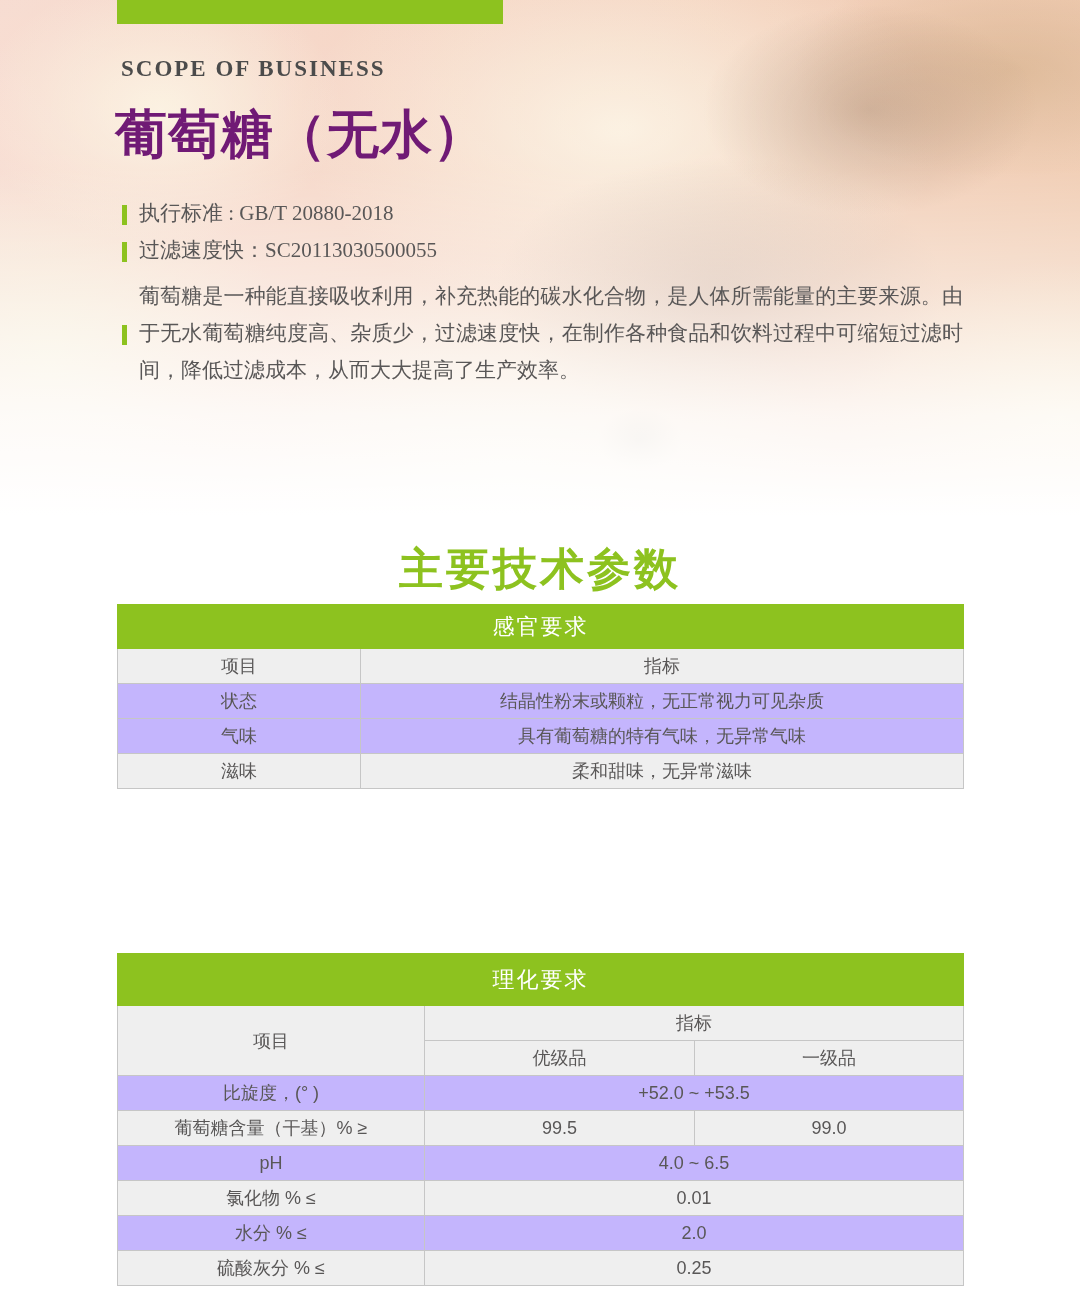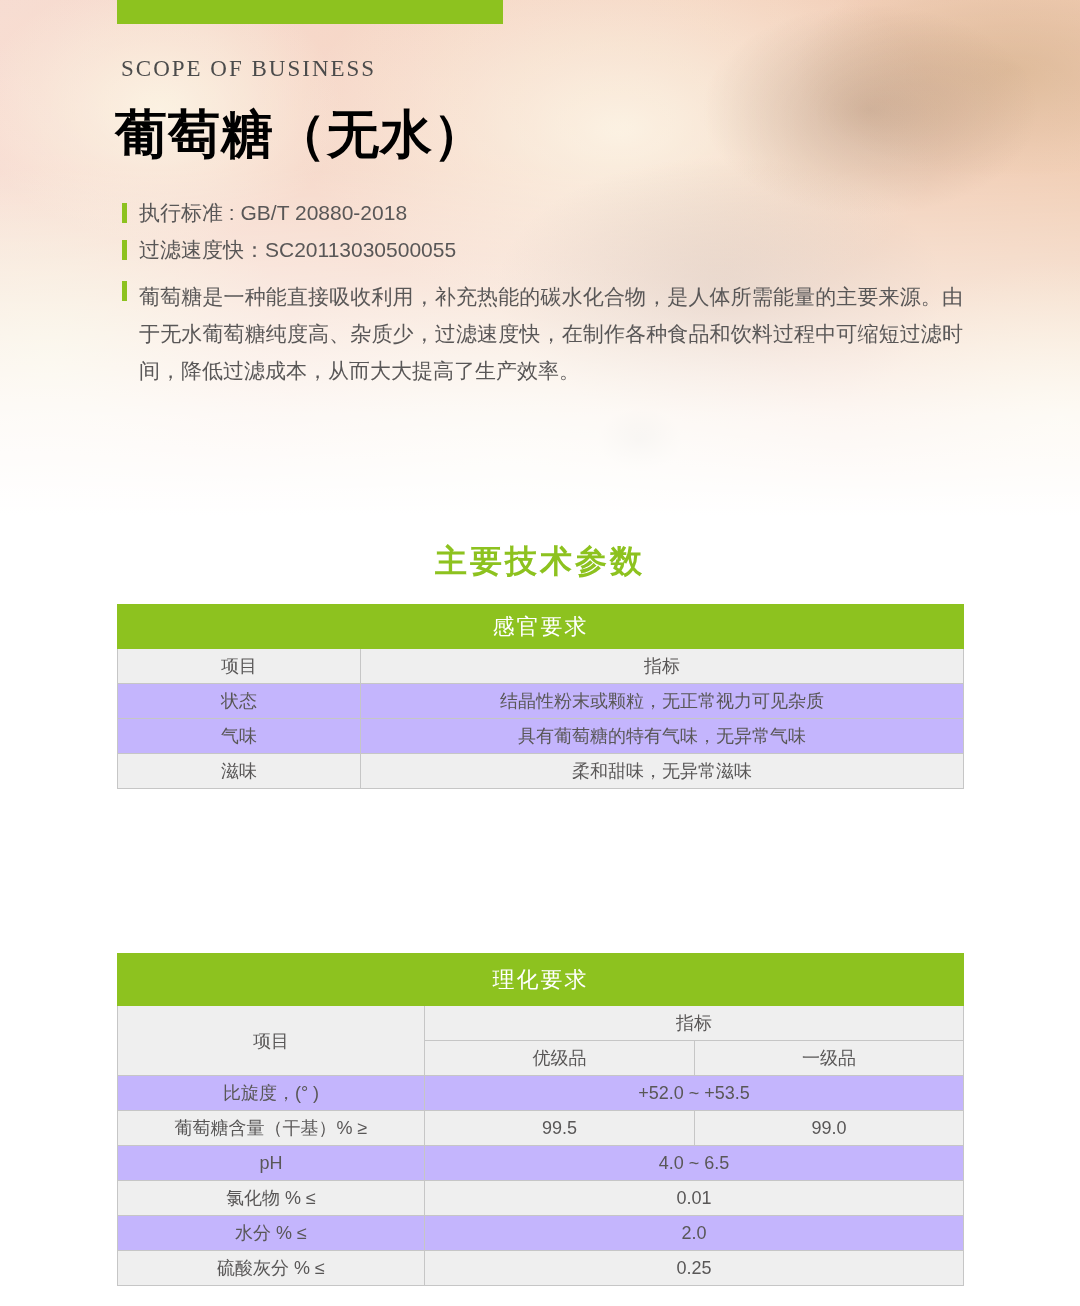--- a/index.html
+++ b/index.html
@@ -38,41 +38,41 @@
       #ffffff 97%);
   }
 
   .layer { position:absolute; z-index:2; }
 
   
   .top-bar { left:117px; top:0; width:386px; height:24px; background:var(--green); }
   .eyebrow {
     left:121px; top:56px;
     font-family:"Liberation Serif","DejaVu Serif",serif;
-    font-weight:normal; font-size:23px; letter-spacing:2px; color:#4b4b4b;
+    font-weight:bold; font-size:23px; letter-spacing:2px; color:#4b4b4b;
   }
   .page-title {
     left:115px; top:100px;
-    font-size:52px; font-weight:bold; color:#000000; letter-spacing:1px;
+    font-size:52px; font-weight:bold; color:#701a75; letter-spacing:1px;
   }
-  .bullet { left:122px; display:flex; align-items:flex-start; }
+  .bullet { left:122px; display:flex; align-items:center;font-family:Liberation Serif, serif; }
   .bullet .bar {
     flex:0 0 auto; width:5px; height:20px; margin-top:3px; margin-right:12px;
     background:var(--green);
   }
   .bullet .txt { font-size:21px; color:#595757; line-height:26px; }
   .bullet-1 { top:200px; }
   .bullet-2 { top:237px; }
   .bullet-3 { top:278px; width:846px; }
   .bullet-3 .txt { width:824px; line-height:37px; text-align:justify; }
 
   
   .section-title {
     left:0; top:540px; width:1080px;
-    text-align:center; font-size:32px; font-weight:bold; color:var(--green);
+    text-align:center; font-size:44px; font-weight:bold; color:var(--green);
     letter-spacing:3px;
   }
 
   
   table { border-collapse:collapse; table-layout:fixed; background:#ffffff; }
   .spec-table { position:absolute; z-index:2; left:117px; width:846px; border:1px solid #b9b9b9; }
   .spec-table td, .spec-table th {
     border:1px solid #c6c6c6;
     font-size:18px; font-weight:normal; color:#595757;
     text-align:center; vertical-align:middle;

